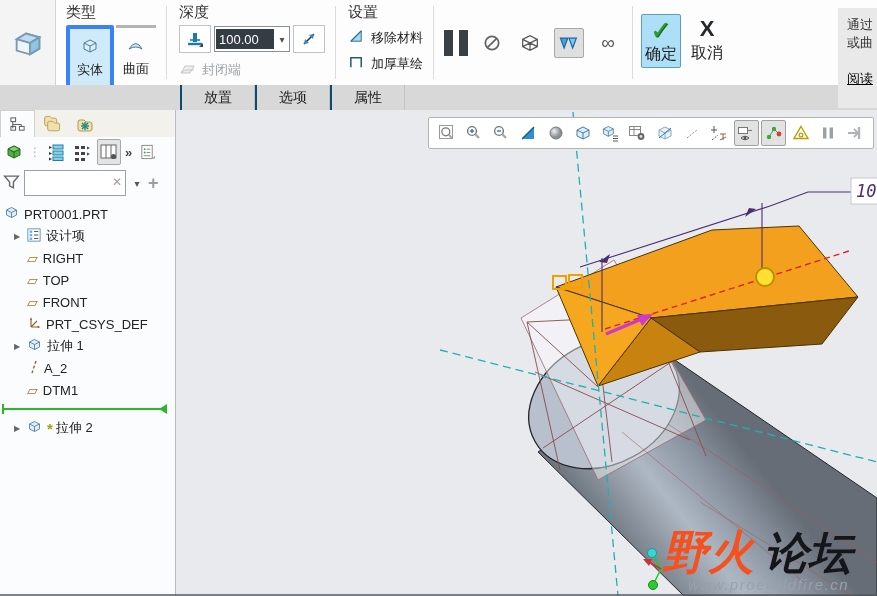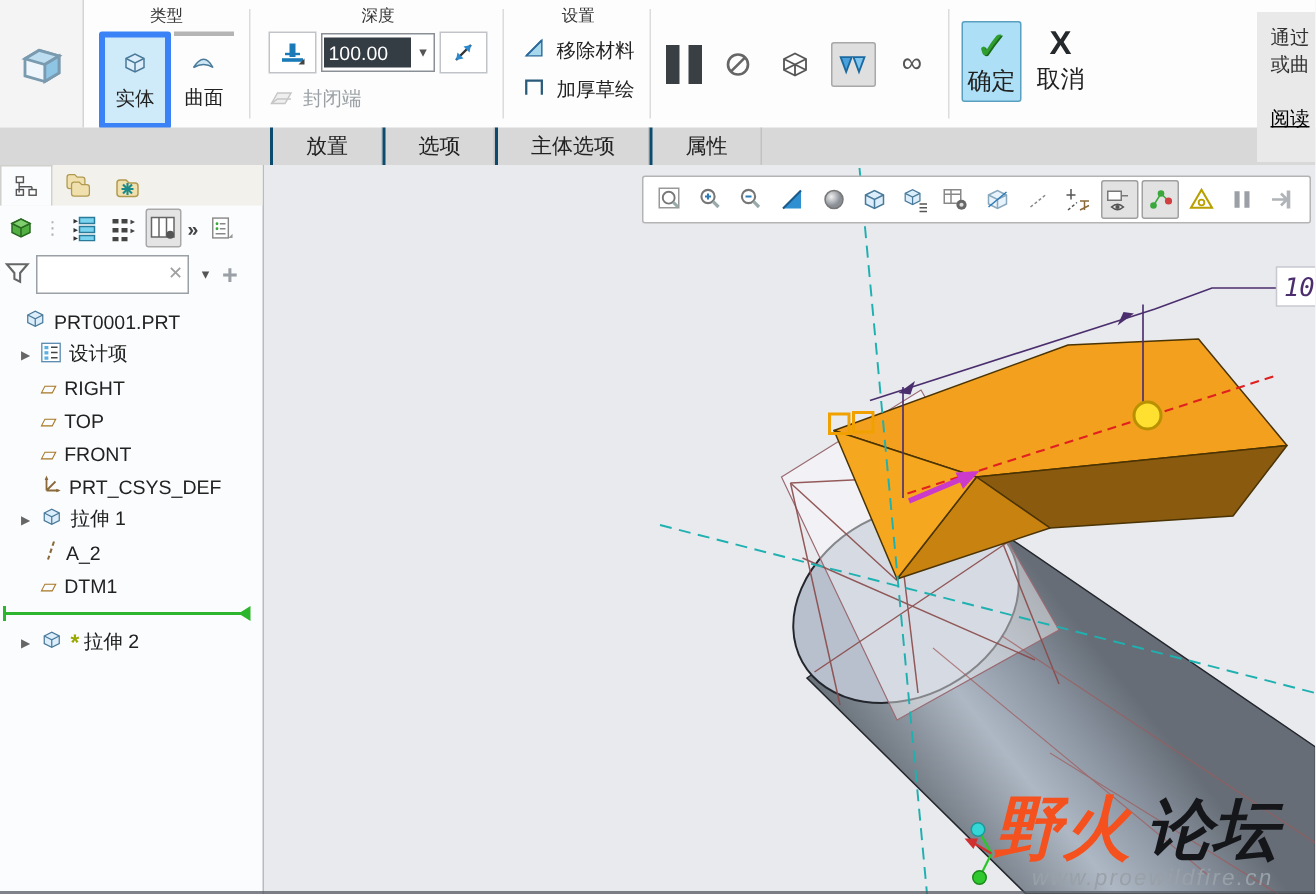--- a/index.html
+++ b/index.html
@@ -3,21 +3,21 @@
 <meta charset="utf-8">
 <style>
   html,body{margin:0;padding:0;}
   #app{position:relative;width:877px;height:596px;background:#fff;overflow:hidden;
        font-family:"Liberation Sans","DejaVu Sans",sans-serif;font-size:13px;color:#222;}
   
   .ribbon{position:absolute;left:0;top:0;width:877px;height:85px;background:#fdfdfd;display:flex;}
   .feat-col{width:55px;height:85px;background:#f4f4f4;border-right:1px solid #d4d4d4;
             display:flex;align-items:center;justify-content:center;}
   .group{position:relative;padding:3px 8px 0 10px;}
-  .glabel{font-size:11px;color:#333;margin-bottom:3px;text-align:center;}
+  .glabel{font-size:15px;color:#333;margin-bottom:3px;}
   .vsep{width:1px;background:#dcdcdc;margin:6px 2px;}
   .btnrow{display:flex;gap:2px;}
   .tbtn{width:40px;height:57px;display:flex;flex-direction:column;align-items:center;justify-content:center;gap:3px;cursor:pointer;}
   .tbtn .blabel{font-size:13px;color:#222;}
   .tbtn.selected{background:#cfeaf8;border:4px solid #3b82f6;border-radius:2px;}
   .tbtn.topbar{border-top:3px solid #b4b4b4;}
   .depthrow{display:flex;align-items:center;gap:3px;}
   .sqbtn{width:30px;height:26px;border:1px solid #c0c4c8;background:#fff;display:flex;align-items:center;justify-content:center;position:relative;}
   .depth-field{height:24px;border:1px solid #8a9096;background:#fff;display:flex;align-items:center;}
   .depth-field input{width:52px;height:20px;border:none;outline:none;background:#343c44;color:#fff;
@@ -232,21 +232,20 @@
   <div class="help">
     <div>通过</div>
     <div>或曲</div>
     <span class="rlink">阅读</span>
   </div>
 
   <div class="tabbar">
     <div class="spacer"></div>
     <div class="tab">放置</div>
     <div class="tab">选项</div>
-    <div class="tab">主体选项</div>
     <div class="tab">属性</div>
   </div>
 
   <div class="lpanel">
     <div class="ptabs">
       <div class="ptab sel">
         <svg width="17" height="17" viewBox="0 0 18 18">
             <rect x="2" y="2" width="5" height="4" fill="#fff" stroke="#555"></rect>
             <rect x="2" y="11" width="5" height="4" fill="#fff" stroke="#555"></rect>
             <rect x="11" y="11" width="5" height="4" fill="#fff" stroke="#555"></rect>
@@ -338,21 +337,21 @@
           </svg></span>
       <div class="fbox">
         <input type="text" value="" style="">
         <span class="fclear">✕</span>
       </div>
       <span class="caret">▾</span>
       <span class="plus">+</span>
     </div>
 
     <div class="tree">
-      <div class="trow" style="padding-left:16px">
+      <div class="trow" style="padding-left:4px">
         <span><svg width="15" height="15" viewBox="0 0 18 18">
               <use href="#i-cube"></use>
             </svg></span>
         <span>PRT0001.PRT</span>
       </div>
       <div class="trow" style="padding-left:12px">
         <span class="exp">▶</span>
         <span><svg width="14" height="14" viewBox="0 0 16 16">
               <rect x="1" y="1" width="14" height="14" fill="#fff" stroke="#5a8ab0"></rect>
               <rect x="3" y="3" width="3" height="2.5" fill="#5ab0e0"></rect>

